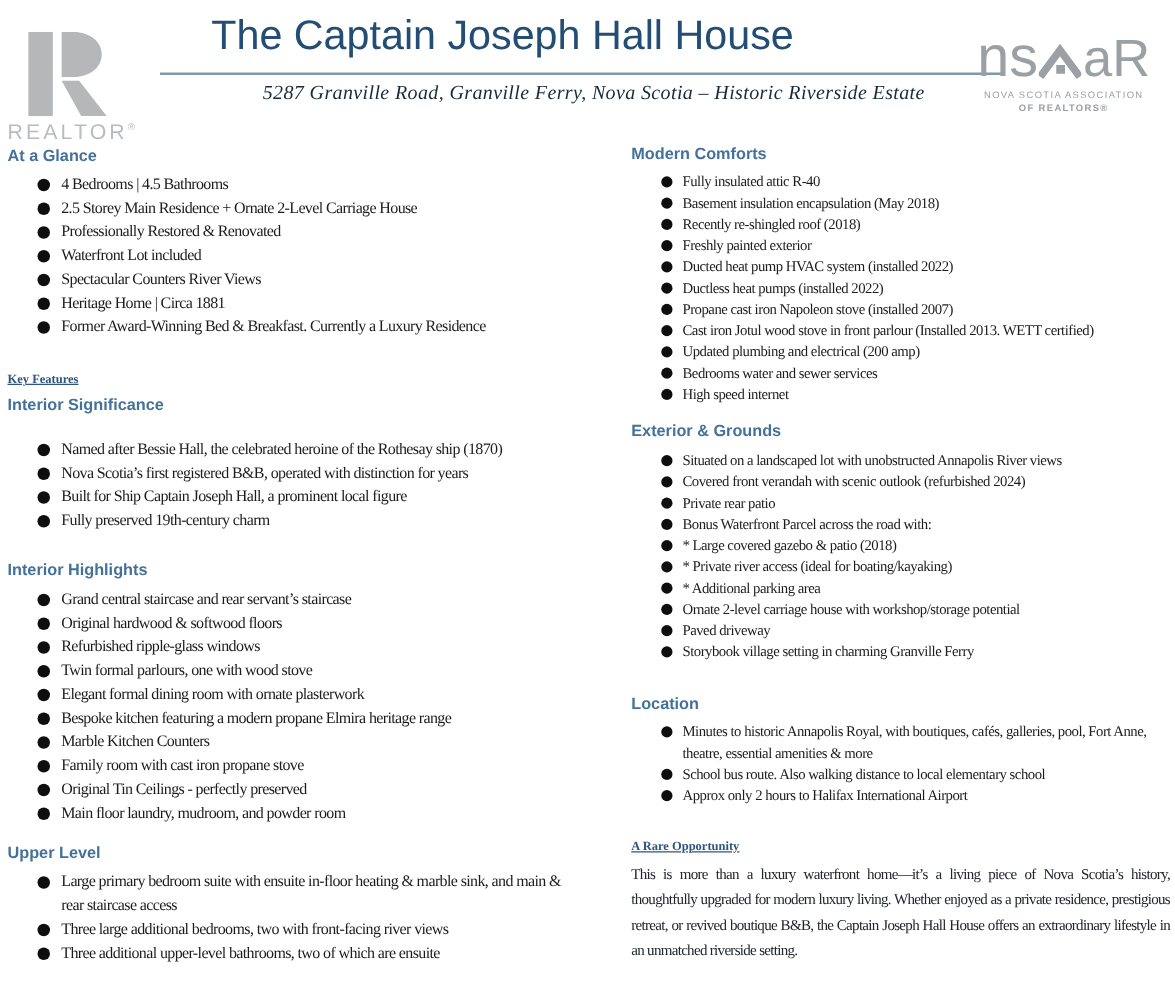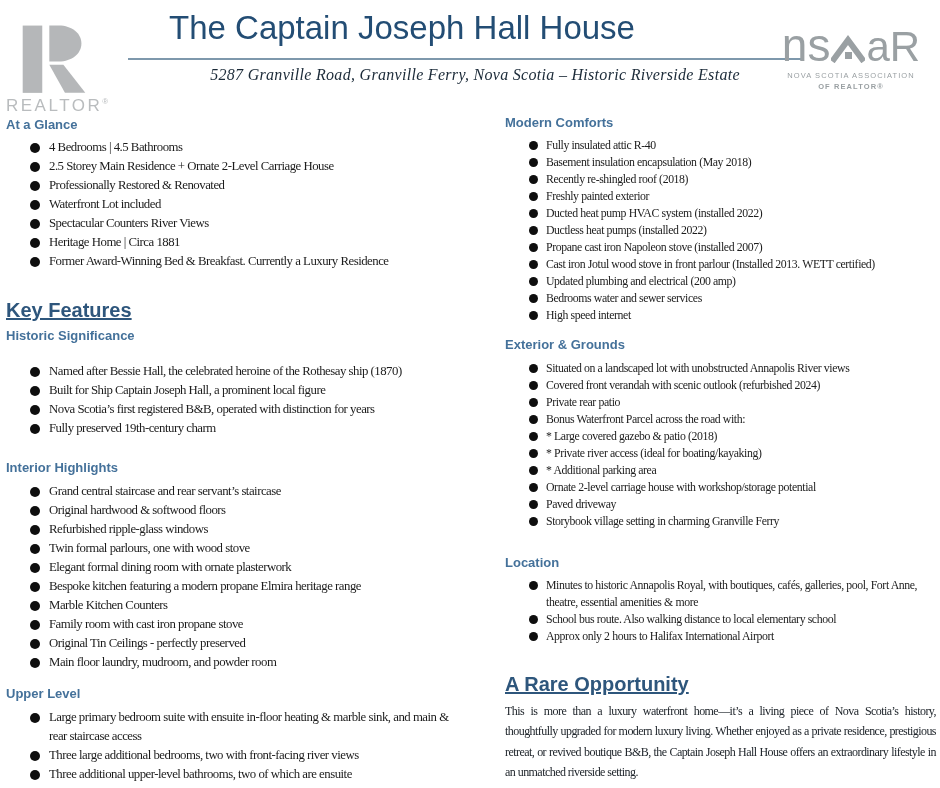--- a/index.html
+++ b/index.html
@@ -27,21 +27,21 @@
   .nsar-prefix{font-size:46px;letter-spacing:0px;}
   .nsar-suffix{font-size:42px;letter-spacing:0px;}
   .nsar-roof{margin:0 1px 1px 1px;}
   .nsar-tagline{margin-top:6px;font-size:7.5px;letter-spacing:1.1px;line-height:1.5;color:#9aa0a3;}
   .nsar-tagline .l2{font-weight:600;}
 
   
   .col-left{position:absolute;left:6px;top:117px;width:460px;}
   .col-right{position:absolute;left:505px;top:115px;width:431px;}
 
-  .h1{font-family:Liberation Sans, sans-serif;font-weight:bold;font-size:20px;
+  .h1{font-family:Liberation Serif, serif;font-weight:bold;font-size:10px;
       color:var(--heading_primary,#2e567c);text-decoration:underline;margin:0;line-height:1.2;}
   .h2{font-family:"Liberation Sans",sans-serif;font-weight:bold;font-size:13px;
       color:var(--heading_secondary,#44719a);margin:0;line-height:1.25;}
 
   ul.bullets{list-style:none;margin:6px 0 0 0;padding:0 0 0 24px;}
   ul.bullets li{display:flex;align-items:flex-start;}
   .dot{flex:none;border-radius:50%;background:#0e0e0e;}
   .col-left  .dot{width:10px;height:10px;margin:5px 9px 0 0;}
   .col-right .dot{width:9px;height:9px;margin:4px 8px 0 0;}
   .col-left  ul.bullets li{line-height:19px;font-size:12.8px;letter-spacing:-0.5px;}
@@ -85,21 +85,21 @@
     <div class="nsar-word">
       <span class="nsar-prefix">ns</span>
       <svg class="nsar-roof" width="34" height="30" viewBox="0 0 34 30">
         <path d="M3,26 L17,7 L31,26" fill="none" stroke="#9aa0a3" stroke-width="6" stroke-linecap="square"></path>
         <rect x="14" y="19" width="7" height="7" fill="#9aa0a3"></rect>
       </svg>
       <span class="nsar-suffix">aR</span>
     </div>
     <div class="nsar-tagline">
       <div class="l1">NOVA SCOTIA ASSOCIATION</div>
-      <div class="l2">OF REALTOR®</div>
+      <div class="l2">OF REALTORS®</div>
     </div>
   </div>
 
   <div class="col-left">
 
     <section class="sec-at-a-glance">
       <h3 class="h2">At a Glance</h3>
       <ul class="bullets">
           <li>
             <span class="dot"></span>
@@ -130,33 +130,33 @@
             <span class="txt">Former Award-Winning Bed &amp; Breakfast. Currently a Luxury Residence</span>
           </li>
         </ul>
     </section>
 
     <section class="sec-key-features">
       <h2 class="h1">Key Features</h2>
     </section>
 
     <section class="sec-historic">
-      <h3 class="h2">Historic Significance</h3>
+      <h3 class="h2">Interior Significance</h3>
       <ul class="bullets">
           <li>
             <span class="dot"></span>
             <span class="txt">Named after Bessie Hall, the celebrated heroine of the Rothesay ship (1870)</span>
           </li>
           <li>
             <span class="dot"></span>
+            <span class="txt">Nova Scotia’s first registered B&amp;B, operated with distinction for years</span>
+          </li>
+          <li>
+            <span class="dot"></span>
             <span class="txt">Built for Ship Captain Joseph Hall, a prominent local figure</span>
-          </li>
-          <li>
-            <span class="dot"></span>
-            <span class="txt">Nova Scotia’s first registered B&amp;B, operated with distinction for years</span>
           </li>
           <li>
             <span class="dot"></span>
             <span class="txt">Fully preserved 19th-century charm</span>
           </li>
         </ul>
     </section>
 
     <section class="sec-interior">
       <h3 class="h2">Interior Highlights</h3>

